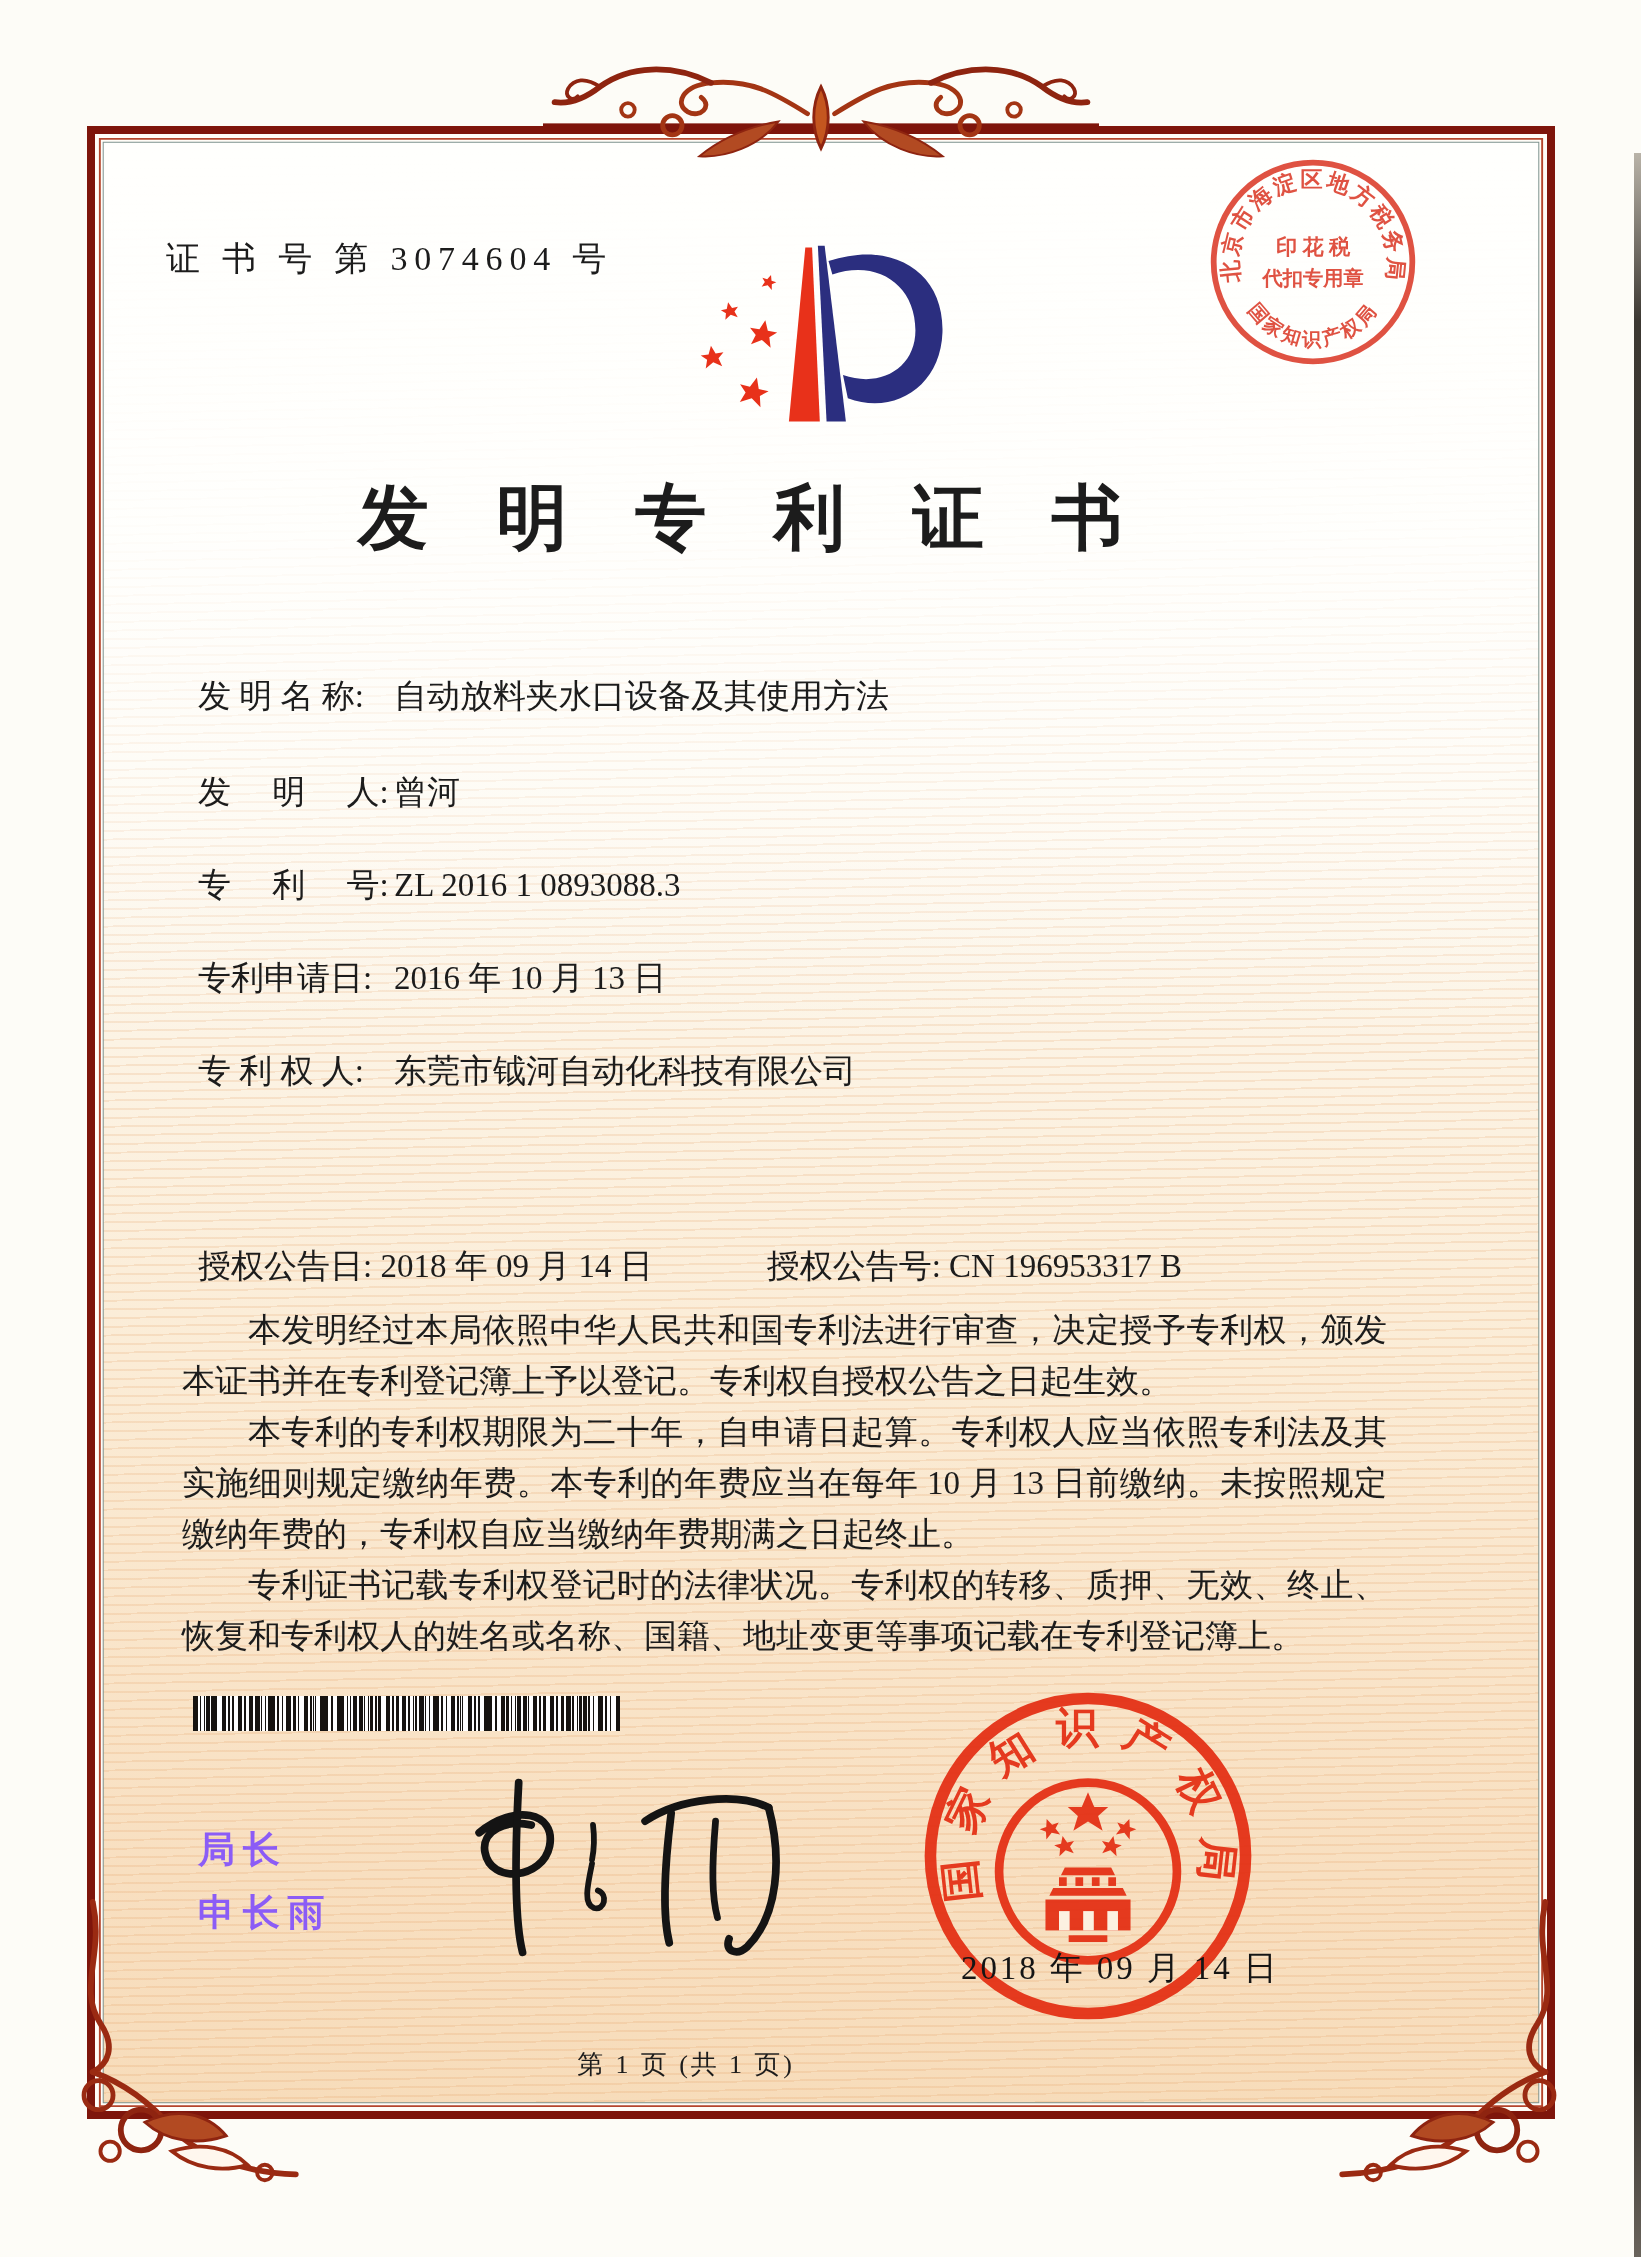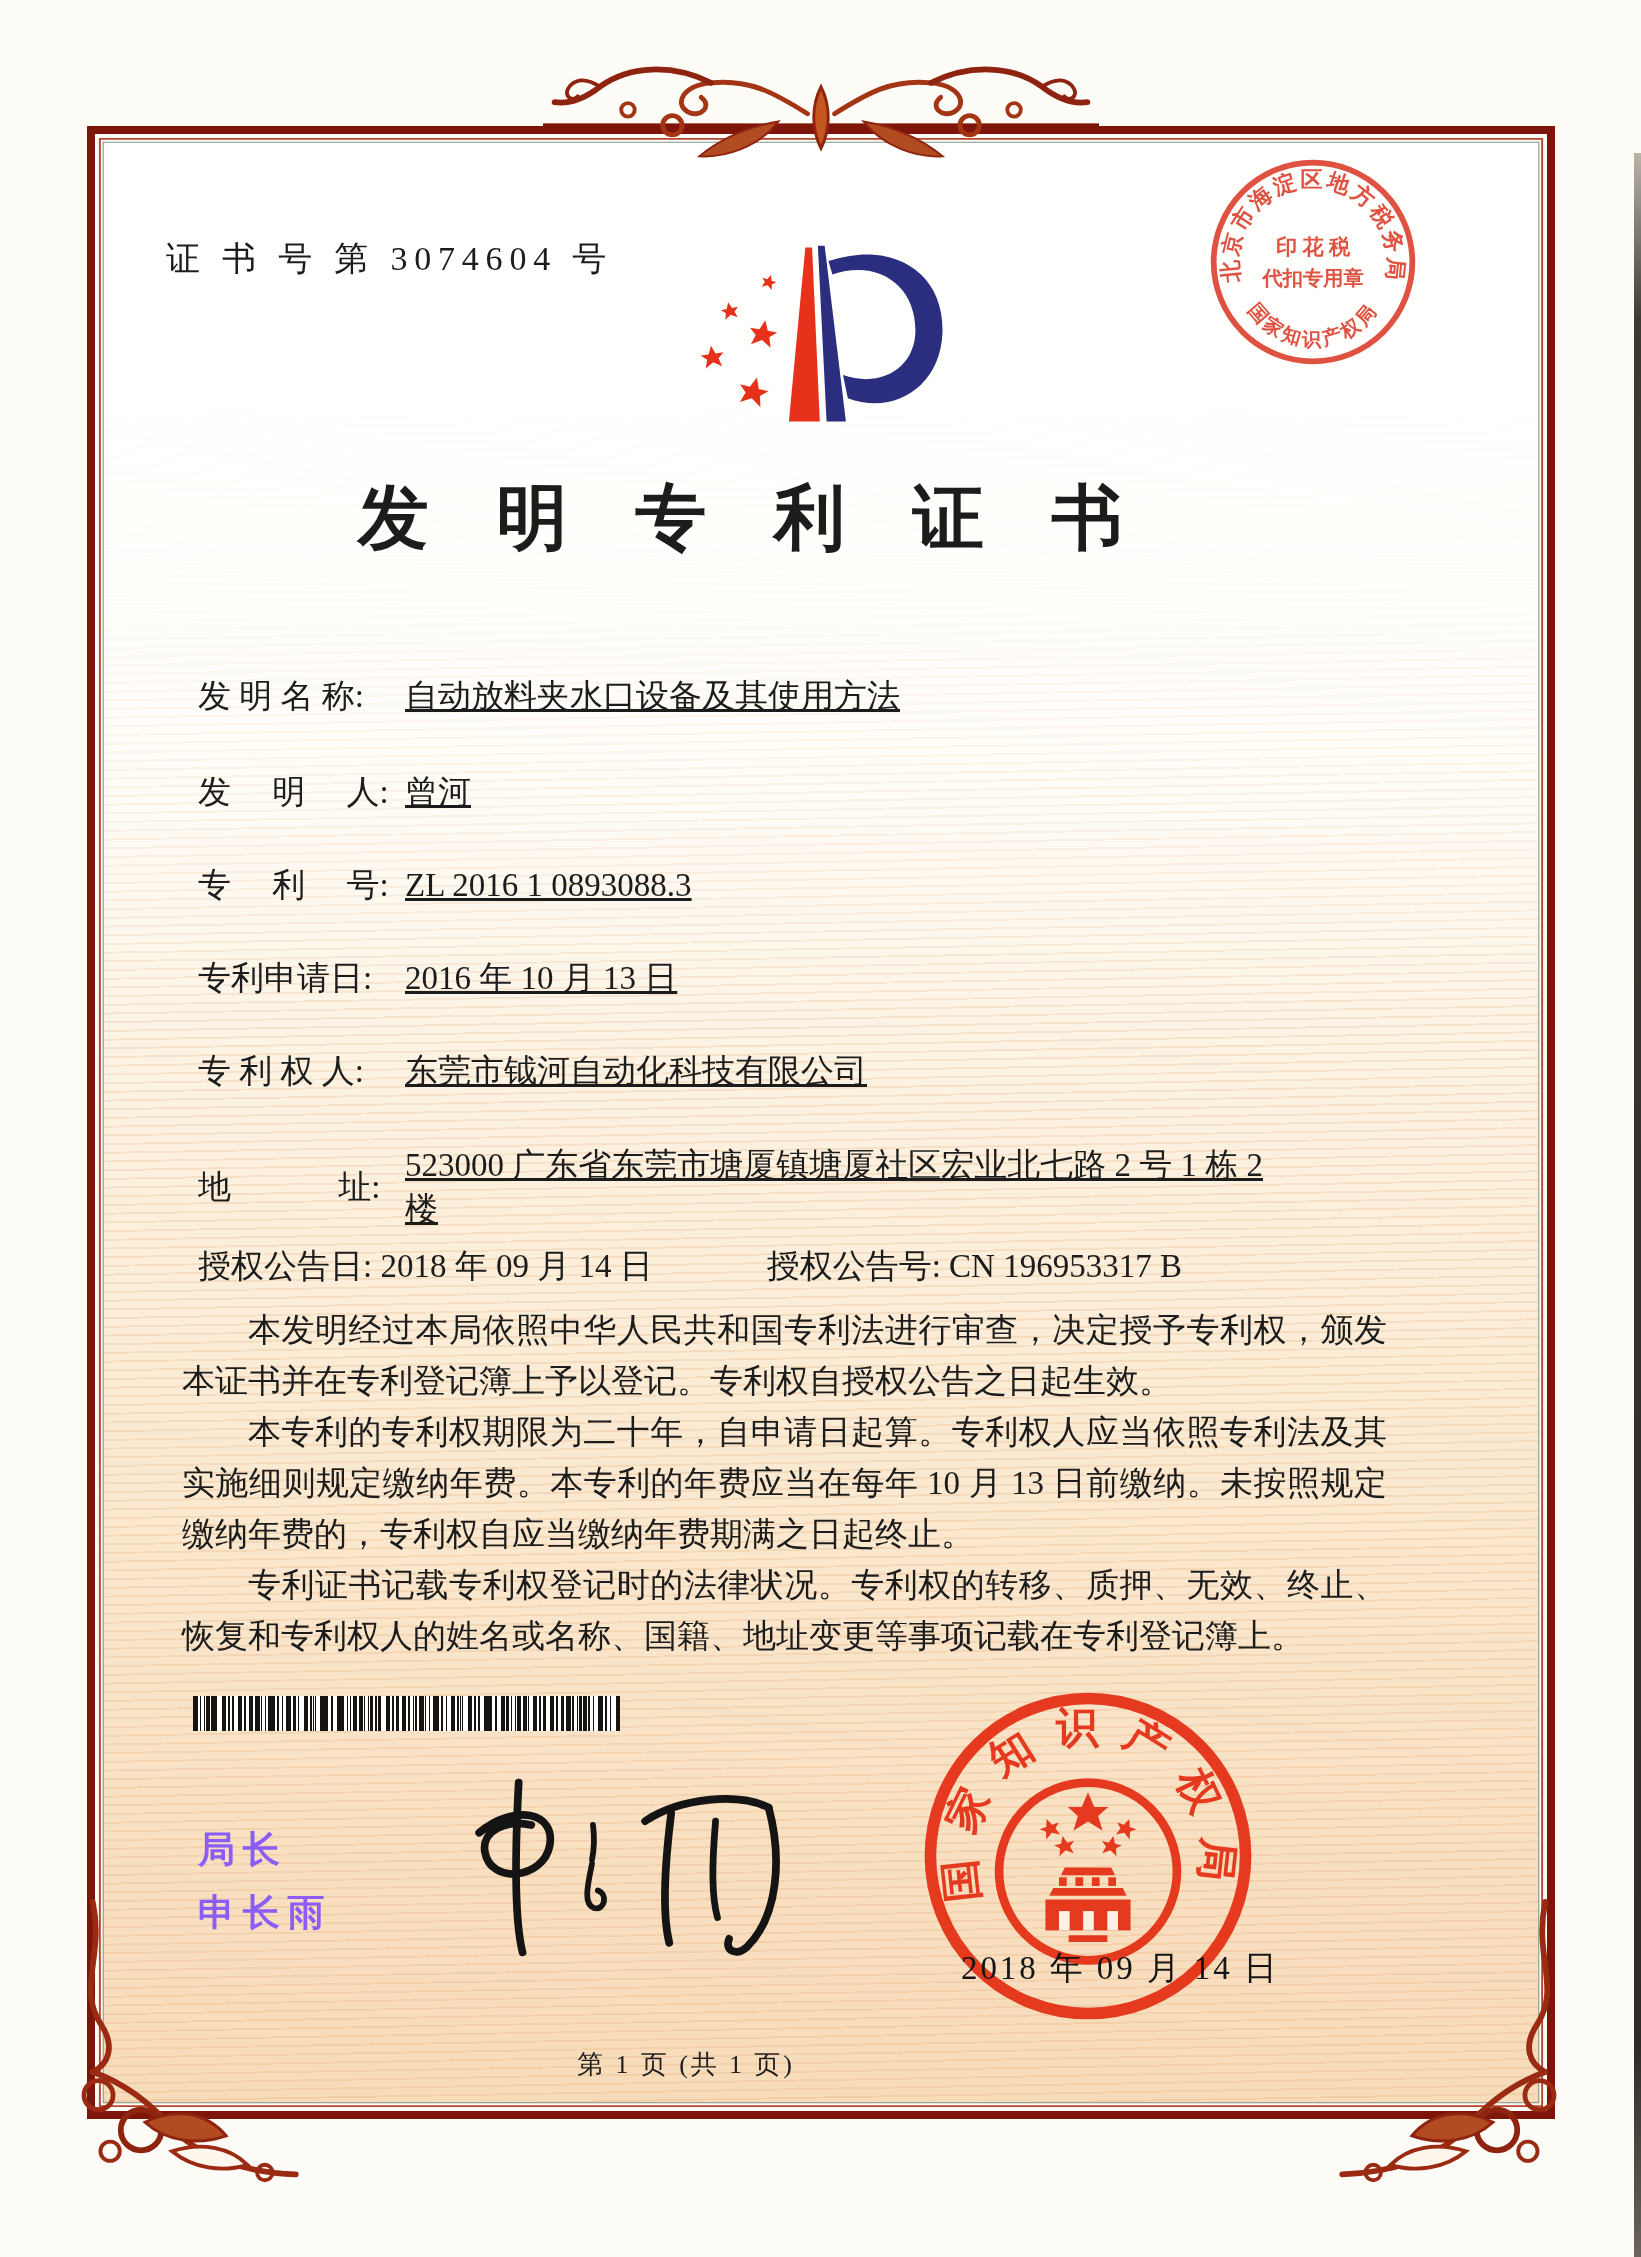--- a/index.html
+++ b/index.html
@@ -22,21 +22,21 @@
 
   .cert-no { left:166px; top:236px; font-size:34px; letter-spacing:6.8px; z-index:3; }
 
   .logo { left:645px; top:232px; z-index:3; }
 
   .title { left:241px; top:471px; width:1023px; text-align:center; font-size:71px;
            font-weight:600; letter-spacing:25px; z-index:3; }
 
   .field { left:198px; display:flex; font-size:33px; line-height:44px; z-index:3;align-items:center; }
   .field .lbl { width:193px; flex:0 0 auto; white-space:pre; }
-  .field .val { margin-left:14px; width:927px;text-decoration:underline; }
+  .field .val { margin-left:3px; width:927px; }
   .f0{top:674px} .f1{top:770px} .f2{top:863px} .f3{top:956px} .f4{top:1049px} .f5{top:1143px}
   .grant { left:198px; top:1244px; width:1217px; display:flex; font-size:33px; z-index:3; }
   .grant .g-right { margin-left:114px; }
   .grant .lbl { white-space:pre; }
 
   .body-text { left:182px; top:1305px; width:1205px; font-size:33px; line-height:51px;
                text-align:justify; z-index:3; }
   .body-text p { text-indent:2em; margin:0; }
 
   .barcode { left:193px; top:1696px; width:427px; height:35px; background-color:#fff;
@@ -148,24 +148,20 @@
     <span class="lbl">专　 利 　号:</span>
     <span class="val">ZL 2016 1 0893088.3</span>
   </div>
   <div class="abs field f3">
     <span class="lbl">专利申请日:</span>
     <span class="val">2016 年 10 月 13 日</span>
   </div>
   <div class="abs field f4">
     <span class="lbl">专 利 权 人:</span>
     <span class="val">东莞市钺河自动化科技有限公司</span>
-  </div>
-  <div class="abs field f5">
-    <span class="lbl">地　 　　址:</span>
-    <span class="val" style="width:898px">523000 广东省东莞市塘厦镇塘厦社区宏业北七路 2 号 1 栋 2 楼</span>
   </div>
 
   <div class="abs grant">
     <span>
       <span class="lbl">授权公告日:</span>
       <span>2018 年 09 月 14 日</span>
     </span>
     <span class="g-right">
       <span class="lbl">授权公告号:</span>
       <span>CN 196953317 B</span>

